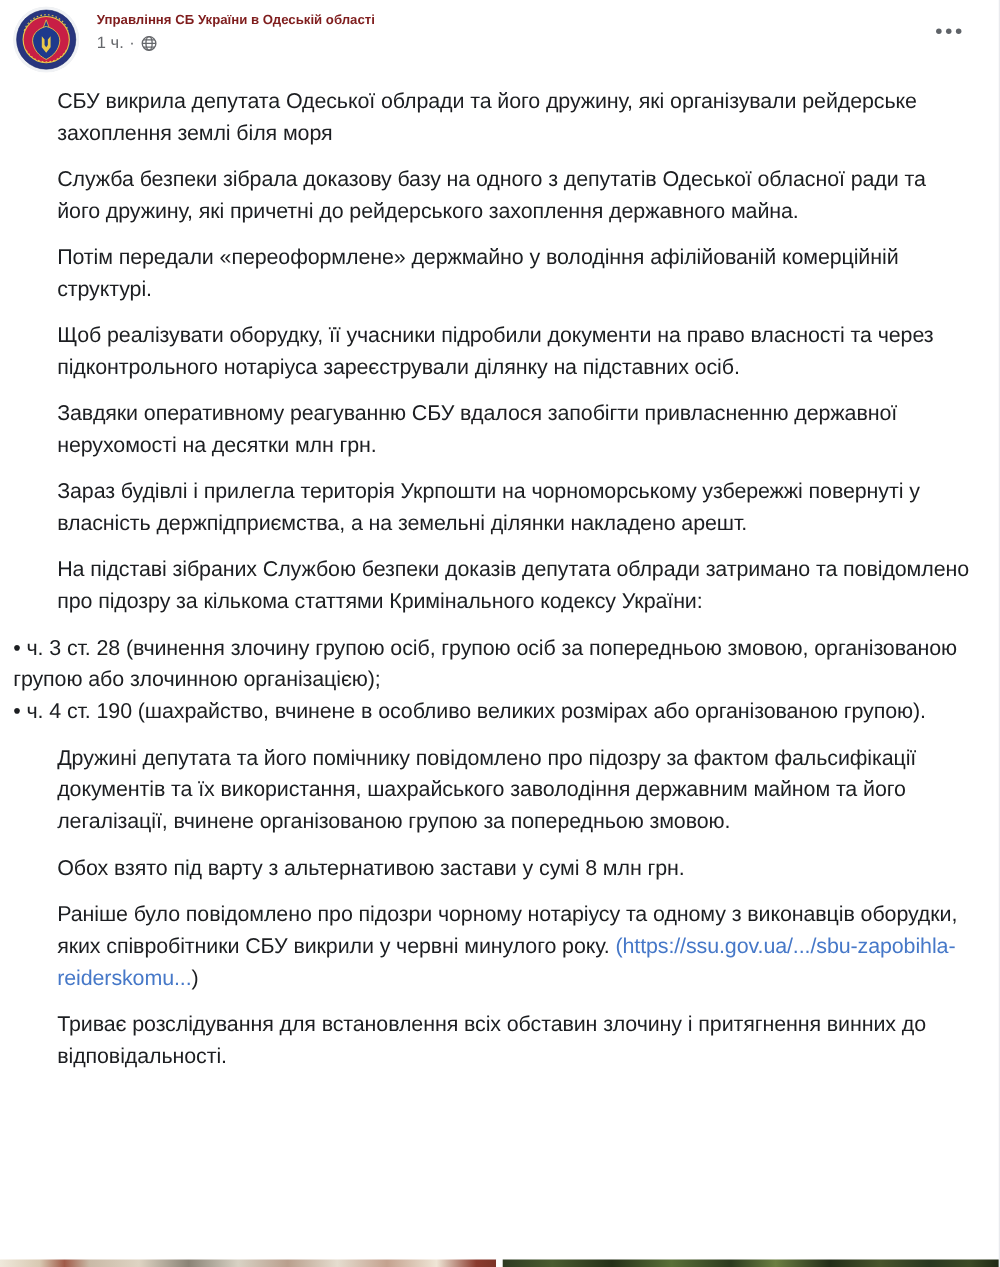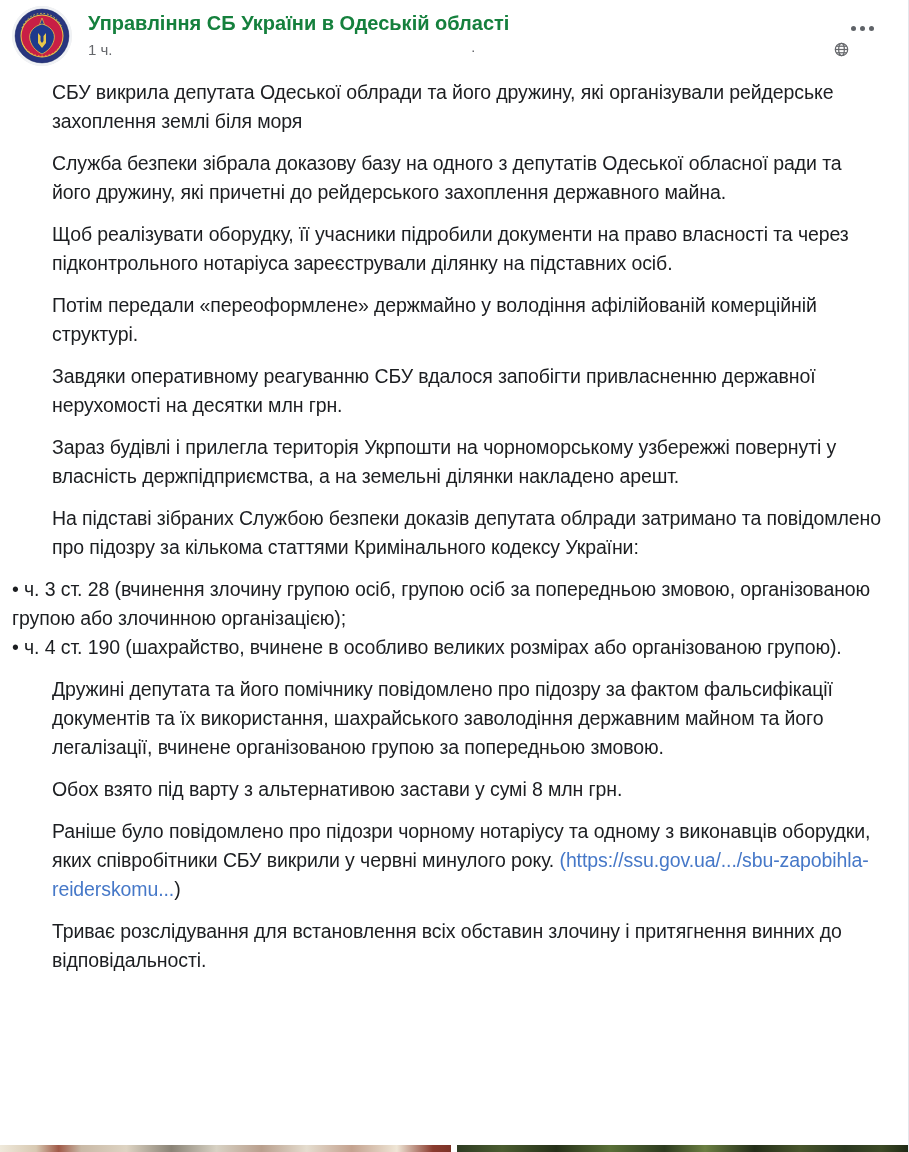--- a/index.html
+++ b/index.html
@@ -24,35 +24,34 @@
   .avatar {
     width: 60px; height: 60px;
     border-radius: 50%;
     overflow: hidden;
     flex: 0 0 60px;
     box-shadow: 0 0 0 1px rgba(0,0,0,.08) inset;
     cursor: pointer;
   }
   .header-text { margin-left: 16px; padding-top: 5px; flex: 1; }
   .page-name {
-    font-size: 20px;
+    font-size: 12px;
     font-weight: 700;
-    color: #15803d;
+    color: #7f1d1d;
     line-height: 1.2;
     cursor: pointer;
   }
   .meta-row {
     margin-top: 6px;
     display: flex;
     align-items: center;
     gap: 5px;
     color: #65676b;
     font-size: 15px;
     cursor: pointer;
-    justify-content: space-between;
   }
   .meta-row .sep { color: #65676b; }
   .globe svg { display: block; }
   .more-btn {
     margin-top: 14px;
     margin-right: 18px;
     display: flex;
     gap: 4px;
     align-items: center;
     cursor: pointer;
@@ -141,22 +140,22 @@
     <div class="more-btn">
       <i></i>
         <i></i>
         <i></i>
     </div>
   </div>
 
   <div class="body-text">
     <div class="para">СБУ викрила депутата Одеської облради та його дружину, які організували рейдерське захоплення землі біля моря</div>
     <div class="para">Служба безпеки зібрала доказову базу на одного з депутатів Одеської обласної ради та його дружину, які причетні до рейдерського захоплення державного майна.</div>
+    <div class="para">Потім передали «переоформлене» держмайно у володіння афілійованій комерційній структурі.</div>
     <div class="para">Щоб реалізувати оборудку, її учасники підробили документи на право власності та через підконтрольного нотаріуса зареєстрували ділянку на підставних осіб.</div>
-    <div class="para">Потім передали «переоформлене» держмайно у володіння афілійованій комерційній структурі.</div>
     <div class="para">Завдяки оперативному реагуванню СБУ вдалося запобігти привласненню державної нерухомості на десятки млн грн.</div>
     <div class="para">Зараз будівлі і прилегла територія Укрпошти на чорноморському узбережжі повернуті у власність держпідприємства, а на земельні ділянки накладено арешт.</div>
     <div class="para">На підставі зібраних Службою безпеки доказів депутата облради затримано та повідомлено про підозру за кількома статтями Кримінального кодексу України:</div>
 
     <div class="bullet first">• ч. 3 ст. 28 (вчинення злочину групою осіб, групою осіб за попередньою змовою, організованою групою або злочинною організацією);</div>
     <div class="bullet">• ч. 4 ст. 190 (шахрайство, вчинене в особливо великих розмірах або організованою групою).</div>
 
     <div class="para">Дружині депутата та його помічнику повідомлено про підозру за фактом фальсифікації документів та їх використання, шахрайського заволодіння державним майном та його легалізації, вчинене організованою групою за попередньою змовою.</div>
     <div class="para">Обох взято під варту з альтернативою застави у сумі 8 млн грн.</div>
 

